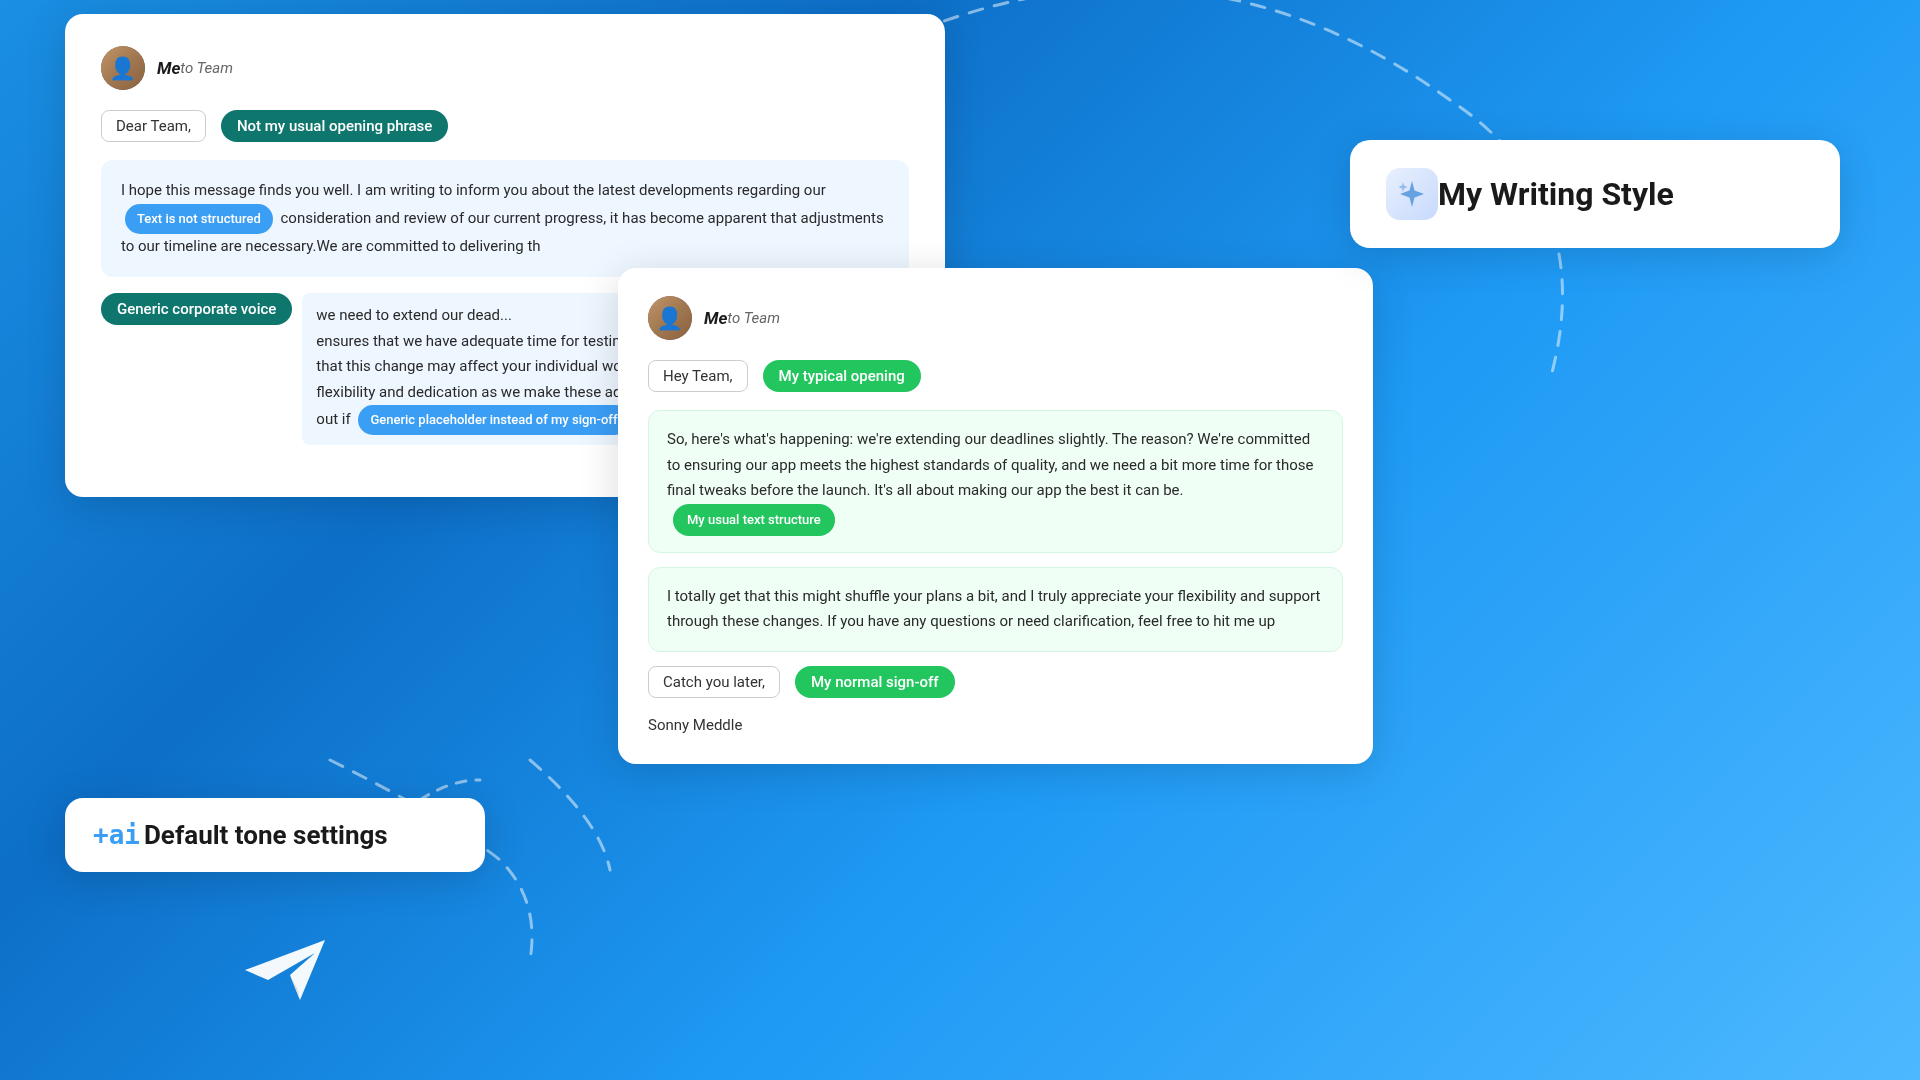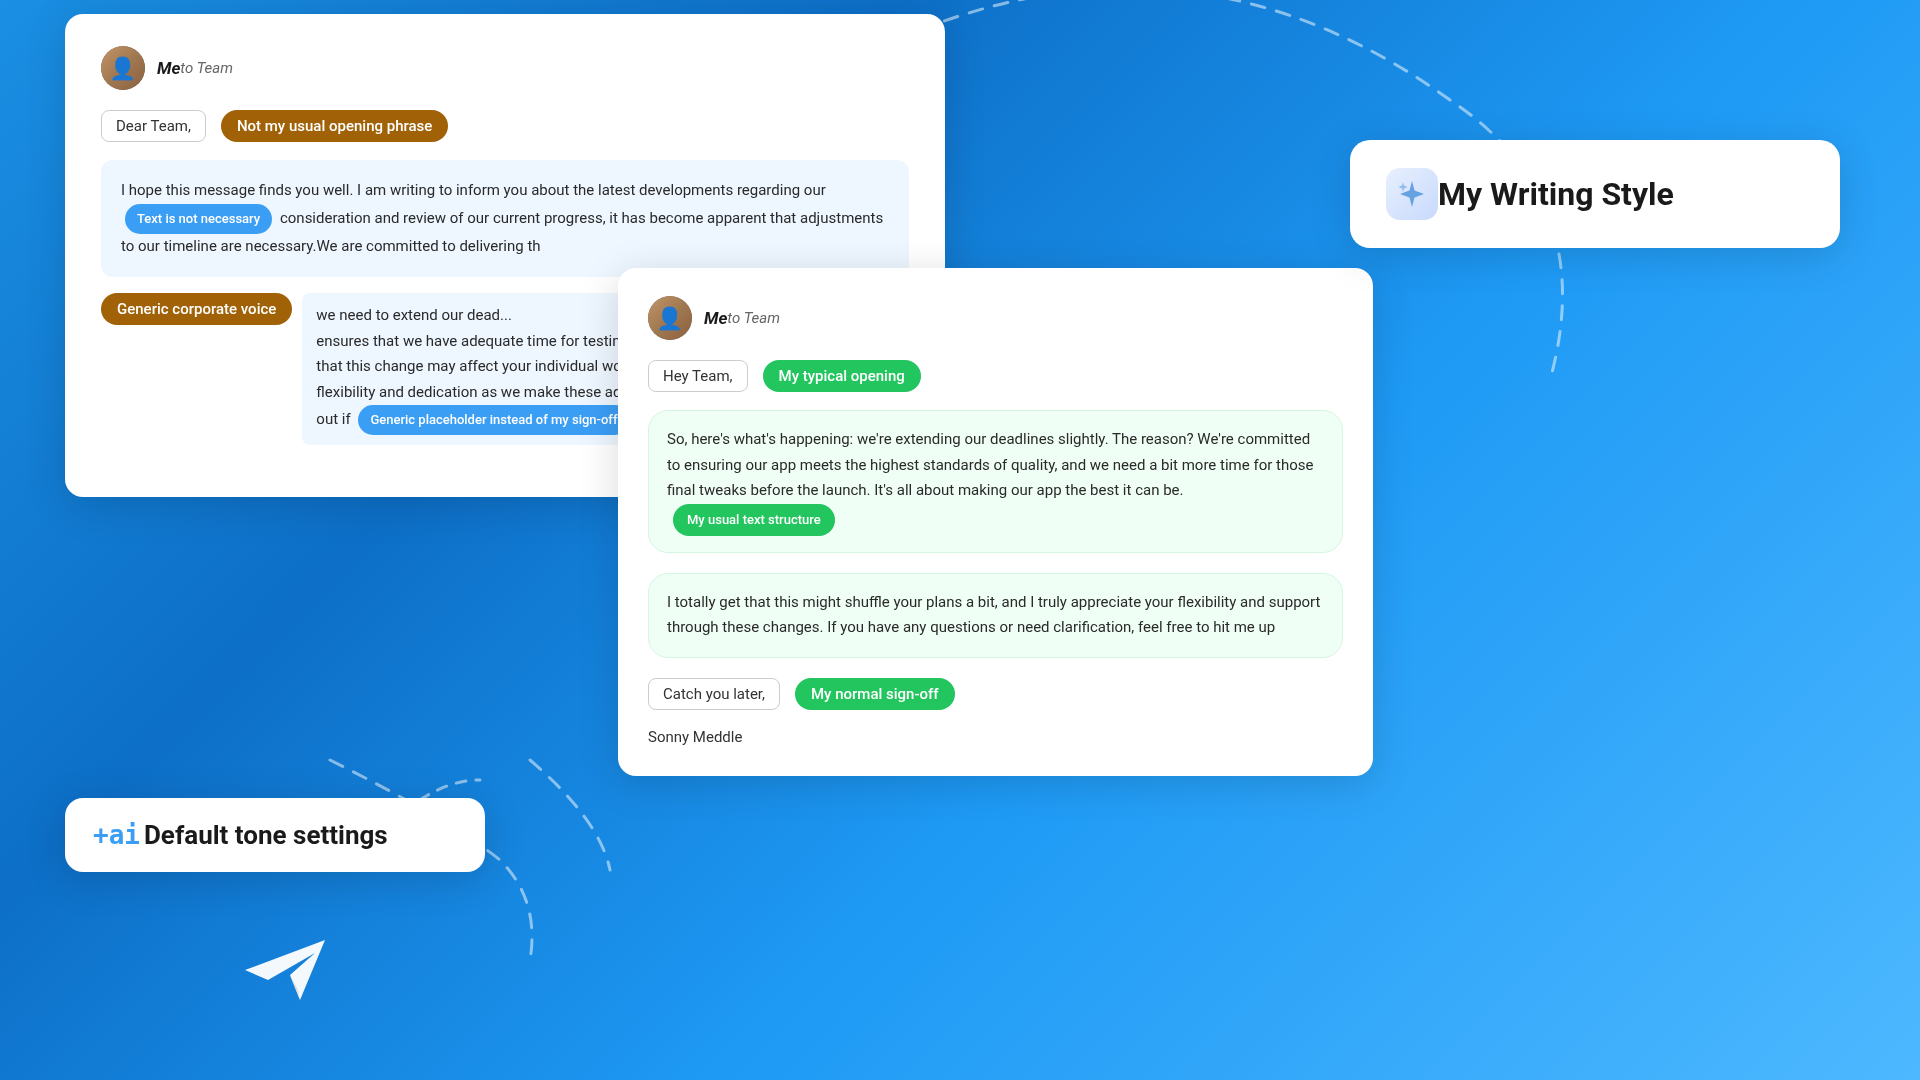--- a/index.html
+++ b/index.html
@@ -87,21 +87,21 @@
       border: 1.5px solid #ccc;
       border-radius: 8px;
       font-size: 15px;
       color: #333;
       background: #fff;
     }
 
     .tag-blue {
       display: inline-block;
       padding: 7px 16px;
-      background: #a16207;
+      background: #0f766e;
       color: #fff;
       border-radius: 20px;
       font-size: 15px;
       font-weight: 500;
     }
 
     .email-body-box {
       background: #EEF6FF;
       border-radius: 12px;
       padding: 18px 20px;
@@ -166,23 +166,23 @@
       color: #fff;
       border-radius: 20px;
       font-size: 13px;
       font-weight: 500;
       vertical-align: middle;
       margin-left: 6px;
     }
 
     .email-body-box-green {
       background: #F0FFF5;
-      border-radius: 20px;
+      border-radius: 12px;
       padding: 16px 18px;
-      margin-bottom: 20px;
+      margin-bottom: 14px;
       font-size: 15px;
       line-height: 1.7;
       color: #2a2a2a;
       border: 1.5px solid #d4f5e2;
     }
 
     
     .writing-style-card {
       position: absolute;
       top: 140px;
@@ -306,21 +306,21 @@
     </div>
   </div>
 
   <div class="opening-phrase-row">
     <span class="dear-team-tag">Dear Team,</span>
     <span class="tag-blue">Not my usual opening phrase</span>
   </div>
 
   <div class="email-body-box">
     <span class="text-paragraph">I hope this message finds you well. I am writing to inform you about the latest developments regarding our</span>
-    <span class="inline-tag tag-blue">Text is not necessary</span>
+    <span class="inline-tag tag-blue">Text is not structured</span>
     <span class="text-paragraph"> consideration and review of our current progress, it has become apparent that adjustments to our timeline are necessary.We are committed to delivering th</span>
   </div>
 
   <div class="generic-corporate-row">
     <span class="tag-blue">Generic corporate voice</span>
     <span class="text-paragraph" style="font-size:15px;line-height:1.7;color:#2a2a2a;background:#EEF6FF;border-radius:8px;padding:10px 14px;flex:1;display:block">we need to extend our dead...<br>ensures that we have adequate time for testing and qual...<br>that this change may affect your individual workflows, ar...<br>flexibility and dedication as we make these adjustments.<br>out if <span class="inline-tag">Generic placeholder instead of my sign-off</span></span>
   </div>
 
 </div>
 

